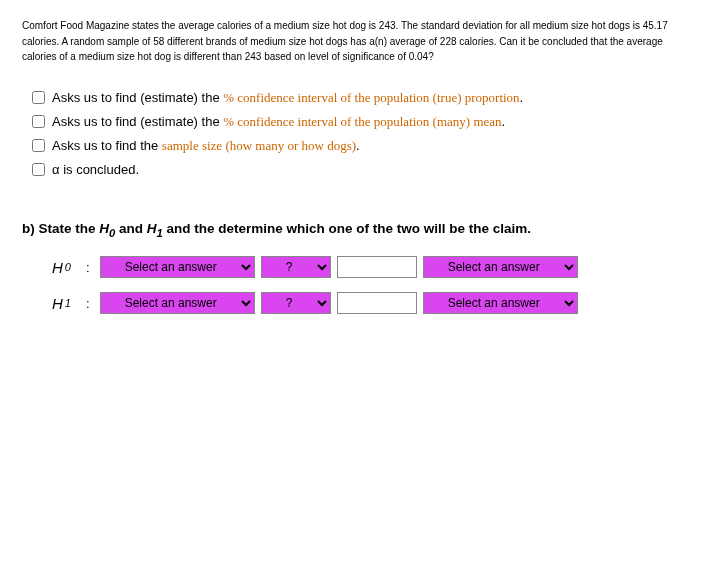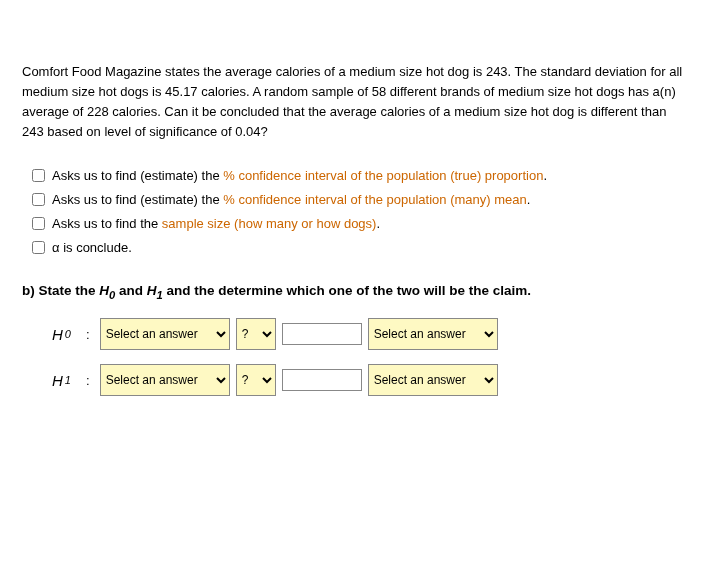--- a/index.html
+++ b/index.html
@@ -10,24 +10,23 @@
     body {
       font-family: Arial, sans-serif;
       font-size: 13px;
       background: #fff;
       color: #000;
       width: 708px;
       min-height: 580px;
       padding: 18px 22px;
     }
     .intro-text {
-      font-size: 13px;
+      font-size: 10px;
       line-height: 1.55;
       margin-bottom: 24px;
-      margin-top: 44px;
     }
     .question-block {
       margin-bottom: 20px;
     }
     .question-title {
       font-size: 13.5px;
       font-weight: bold;
       line-height: 1.55;
       margin-bottom: 14px;
     }
@@ -43,23 +42,24 @@
       font-size: 13px;
       line-height: 1.4;
     }
     .checkbox-list li input[type="checkbox"] {
       margin-right: 7px;
       margin-top: 2px;
       flex-shrink: 0;
     }
     .orange-text {
       color: #cc6600;
+      font-family: Liberation Serif, serif;
     }
     .section-b {
-      margin-top: 24px;
+      margin-top: 40px;
     }
     .hypothesis-row {
       display: flex;
       align-items: center;
       margin-bottom: 14px;
       padding-left: 30px;
       gap: 6px;
     }
     .hypothesis-label {
       font-size: 14px;
@@ -75,24 +75,24 @@
     .hypothesis-label .h-sub {
       font-size: 11px;
       vertical-align: sub;
       font-style: italic;
     }
     .colon {
       margin-right: 4px;
     }
     select {
       font-size: 12px;
-      padding: 2px 1px;
+      padding: 2px 20px;
       border: 1px solid #888;
-      background: #fef9c3;
-      height: 32px;
+      background: #d946ef;
+      height: 22px;
     }
     .select-answer {
       min-width: 130px;
     }
     .select-symbol {
       min-width: 40px;
     }
     .text-input {
       width: 80px;
       height: 22px;
@@ -119,21 +119,21 @@
     <li>
       <input type="checkbox" style="">
       <span>Asks us to find (estimate) the <span class="orange-text">% confidence interval of the population (many) mean</span>.</span>
     </li>
     <li>
       <input type="checkbox" style="">
       <span>Asks us to find the <span class="orange-text">sample size (how many or how dogs)</span>.</span>
     </li>
     <li>
       <input type="checkbox" style="">
-      <span>α is conclude.</span>
+      <span>α is concluded.</span>
     </li>
   </ul>
 </div>
 
 <div class="question-block section-b">
   <div class="question-title">
     <span>b) State the </span><span style="font-style:italic;">H<sub>0</sub></span><span> and </span><span style="font-style:italic;">H<sub>1</sub></span><span> and the determine which one of the two will be the claim.</span>
   </div>
 
   <div class="hypothesis-row">

